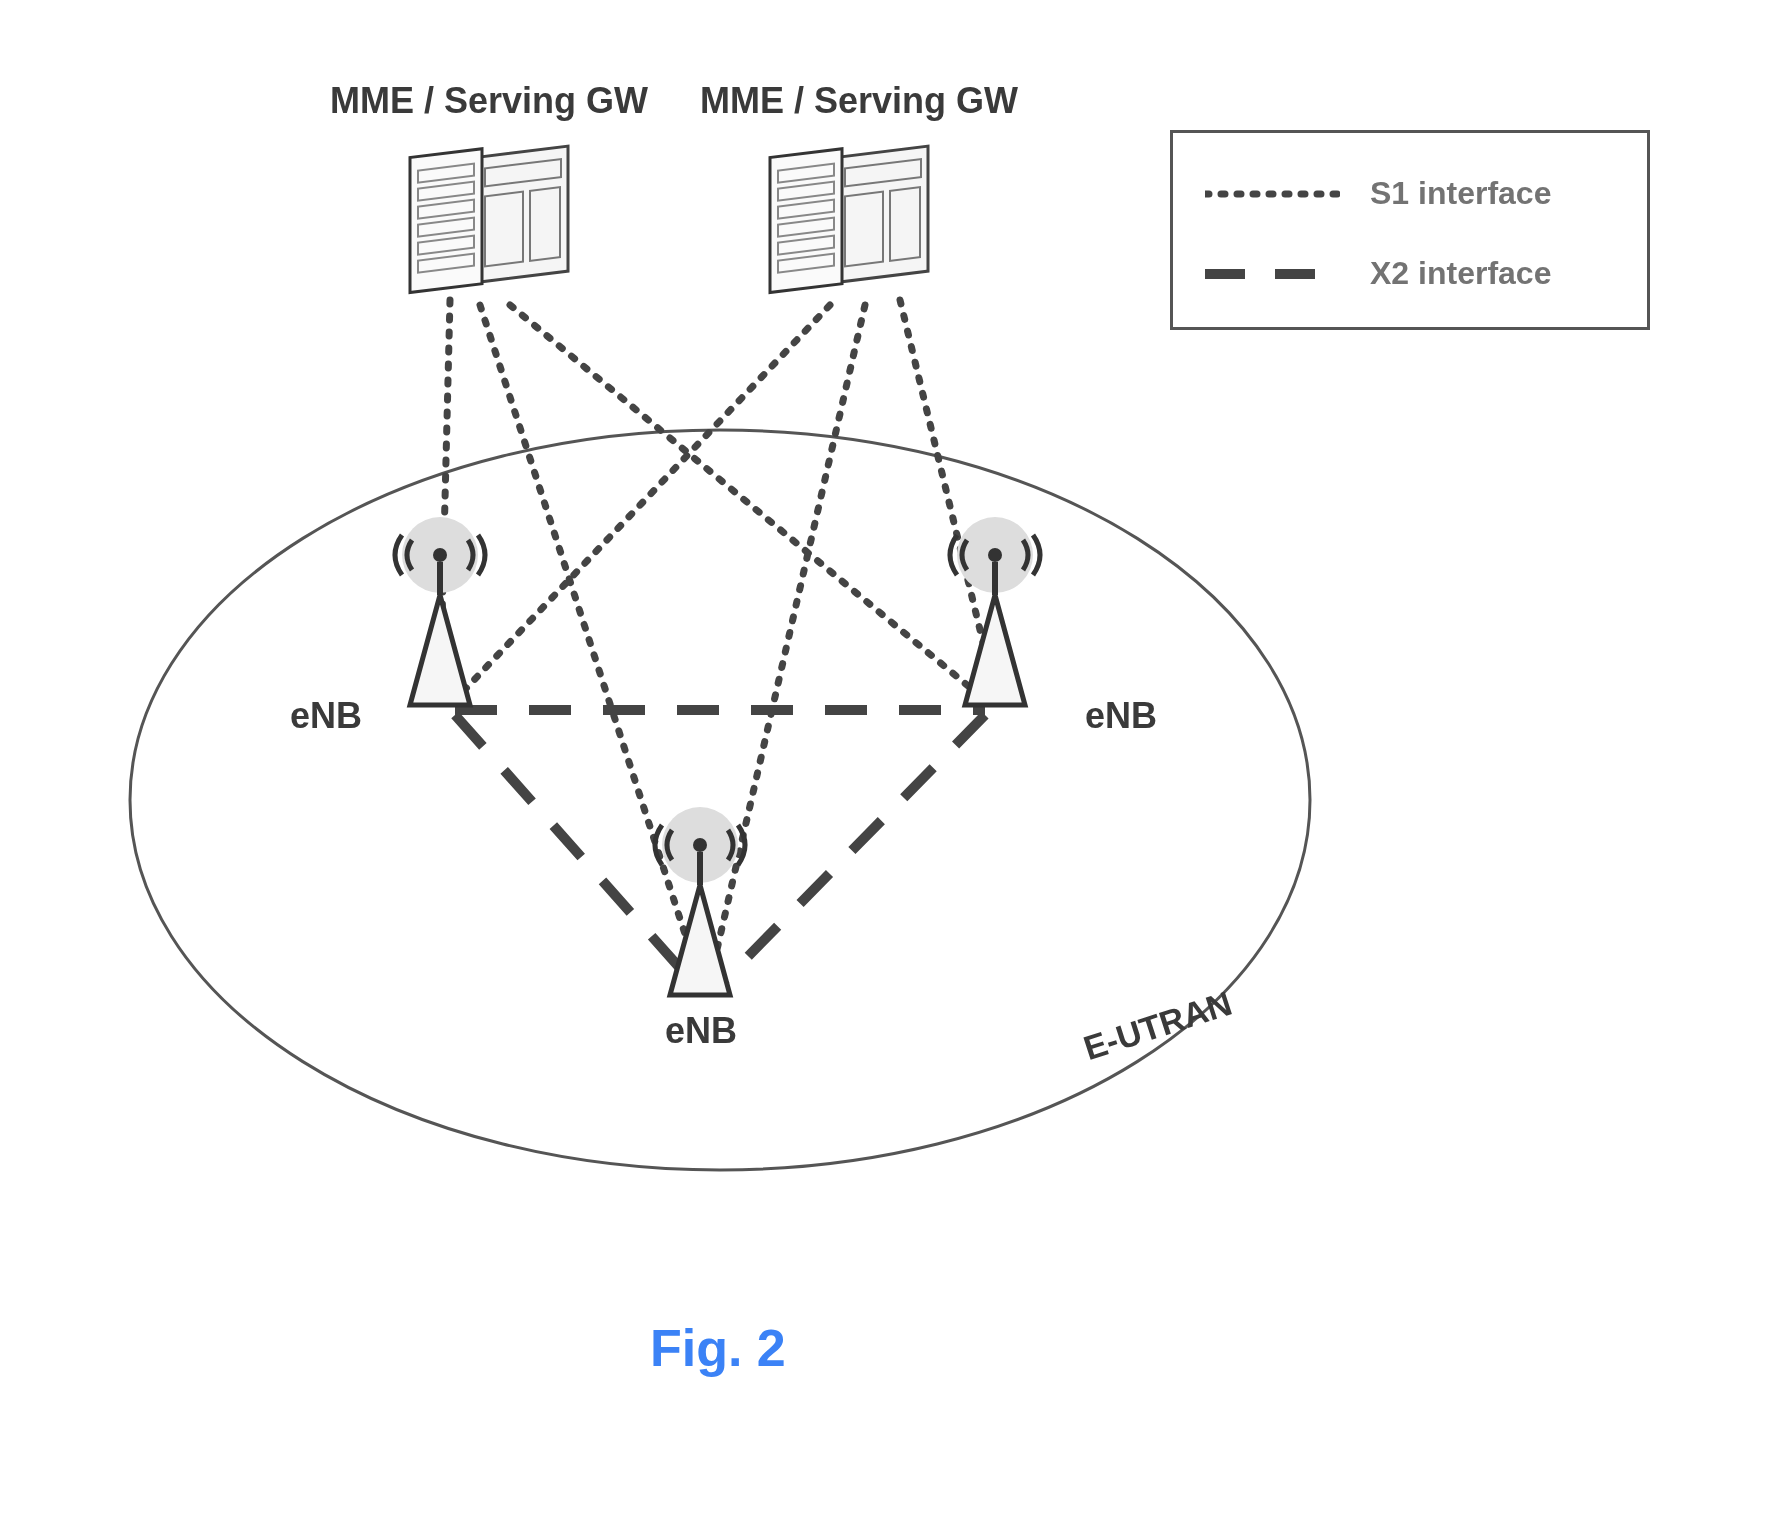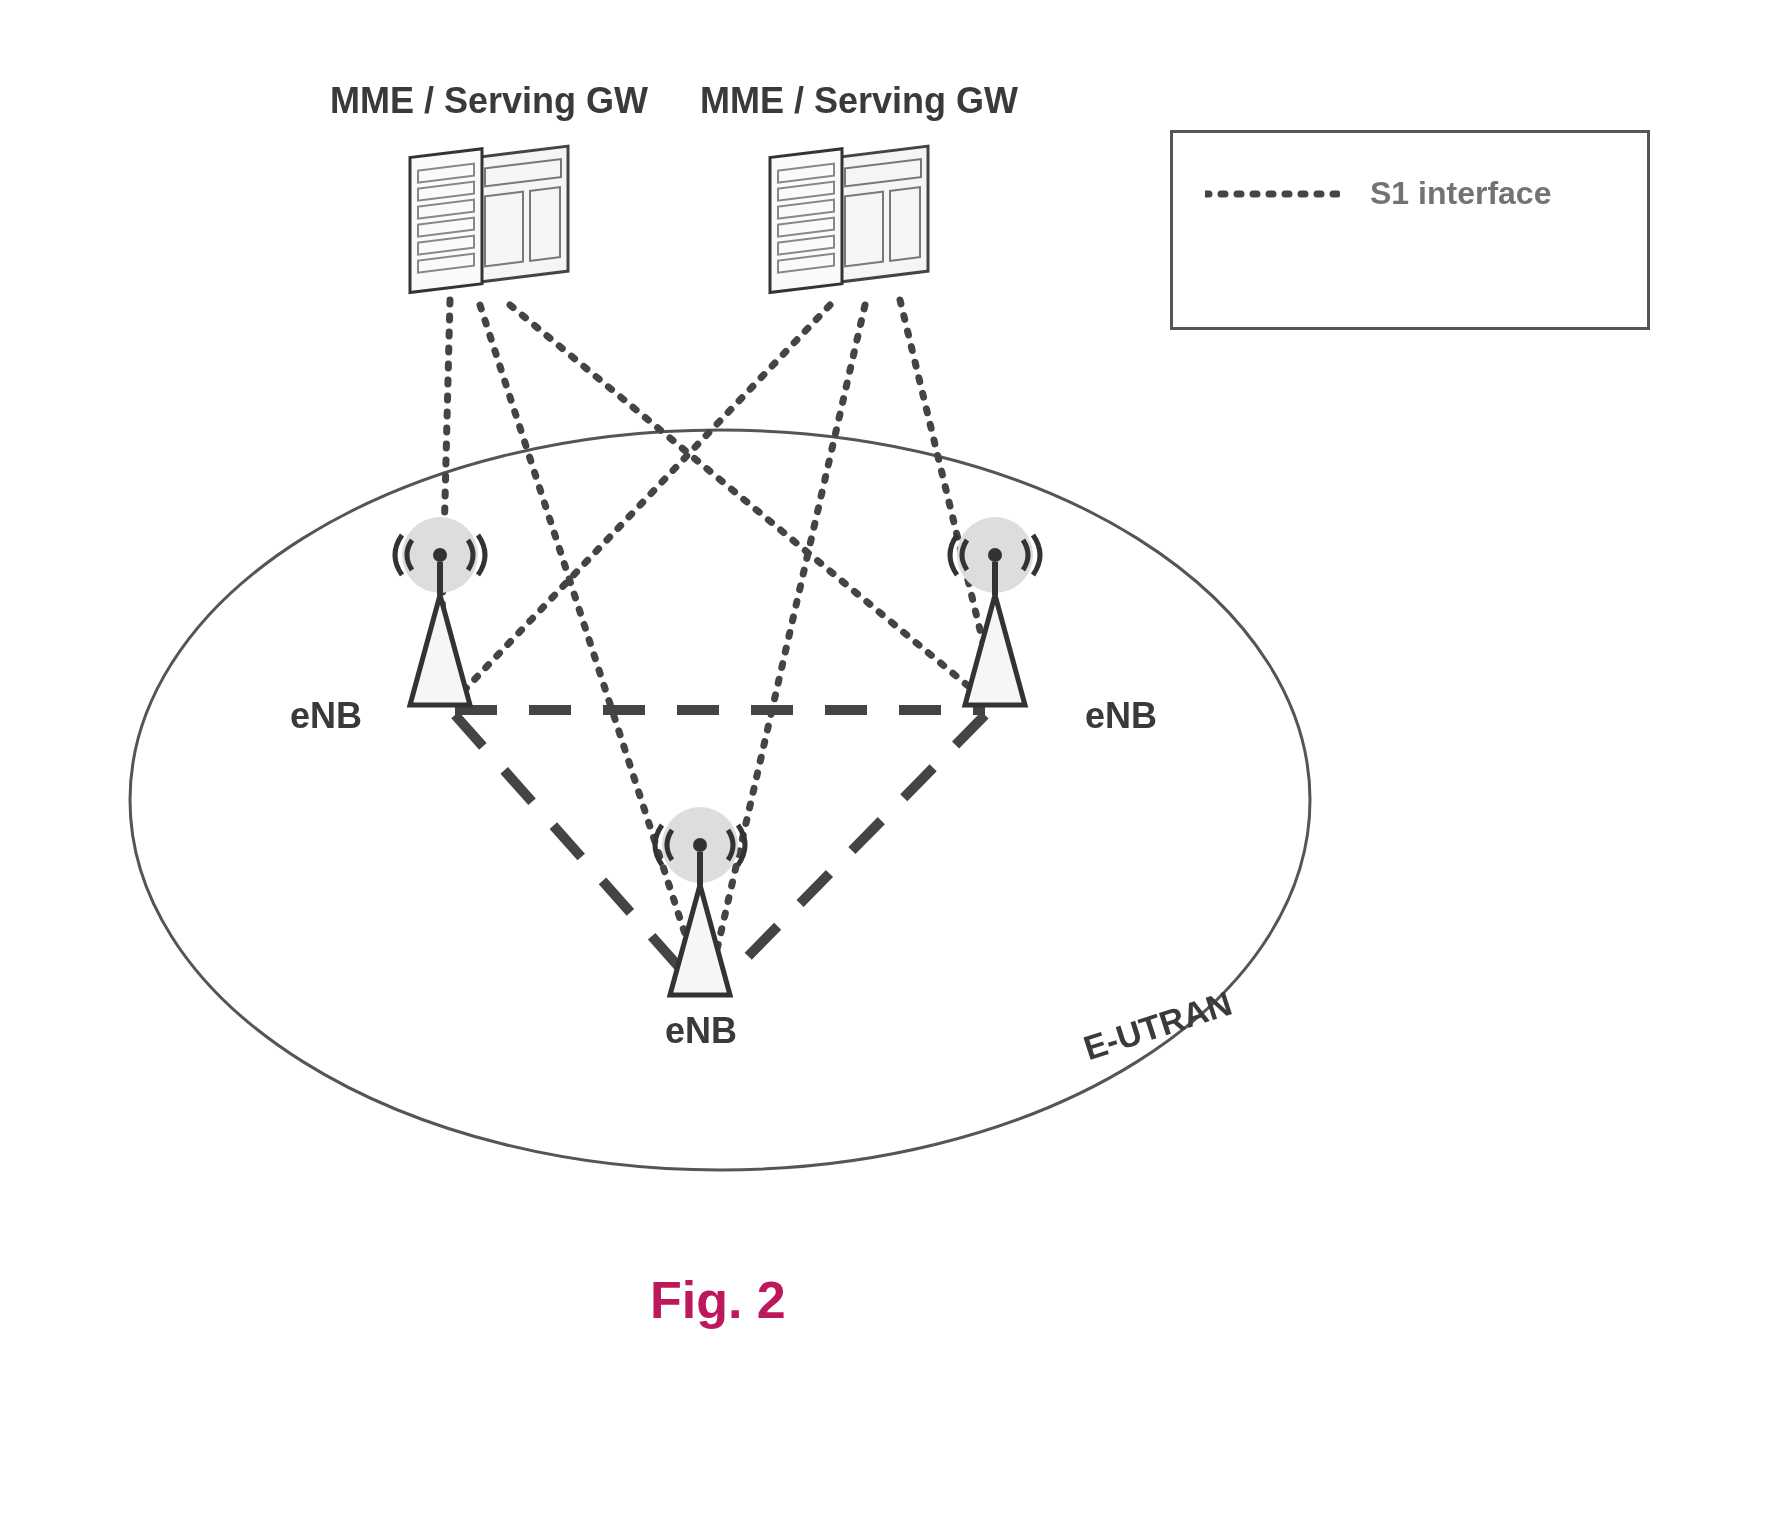--- a/index.html
+++ b/index.html
@@ -22,22 +22,23 @@
     height: 1536px;
   }
   .label {
     position: absolute;
     color: #3a3a3a;
     font-weight: 600;
     white-space: nowrap;
   }
   .caption {
     position: absolute;
-    color: #be185d;
+    color: #3b82f6;
     font-weight: 700;
+    margin-top: 48px;
   }
   .legend-box {
     position: absolute;
     border: 3px solid #555;
     background: #fff;
     box-sizing: border-box;
   }
   .legend-row {
     position: absolute;
     display: flex;
@@ -131,20 +132,26 @@
   </div>
   <div class="label" style="left:700px; top:80px; font-size:36px;">MME / Serving GW</div>
 
   <div class="legend-box" style="left:1170px; top:130px; width:480px; height:200px;"></div>
   <div class="legend-row" style="left:1205px; top:175px;">
     <svg class="legend-swatch" viewBox="0 0 135 24">
       <line x1="0" y1="12" x2="135" y2="12" stroke="#444" stroke-width="7" stroke-dasharray="4 12" stroke-linecap="round"></line>
     </svg>
     <span class="legend-text">S1 interface</span>
   </div>
+  <div class="legend-row" style="left:1205px; top:255px;">
+    <svg class="legend-swatch" viewBox="0 0 135 24">
+      <line x1="0" y1="12" x2="135" y2="12" stroke="#444" stroke-width="10" stroke-dasharray="40 30"></line>
+    </svg>
+    <span class="legend-text">X2 interface</span>
+  </div>
 
   <div class="enb" style="left:360px; top:510px;">
     <svg viewBox="0 0 160 200" width="160" height="200">
       <circle cx="80" cy="45" r="38" fill="#ddd"></circle>
       <path d="M40 45 a40 40 0 0 1 0 0" fill="none"></path>
       <path d="M42 25 Q28 45 42 65" fill="none" stroke="#333" stroke-width="5"></path>
       <path d="M52 30 Q42 45 52 60" fill="none" stroke="#333" stroke-width="5"></path>
       <path d="M118 25 Q132 45 118 65" fill="none" stroke="#333" stroke-width="5"></path>
       <path d="M108 30 Q118 45 108 60" fill="none" stroke="#333" stroke-width="5"></path>
       <circle cx="80" cy="45" r="7" fill="#333"></circle>

